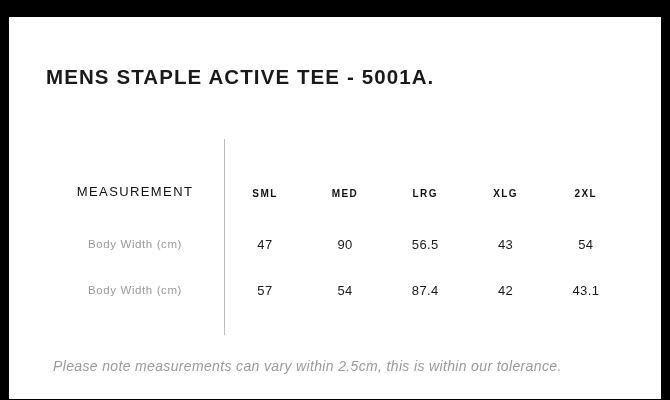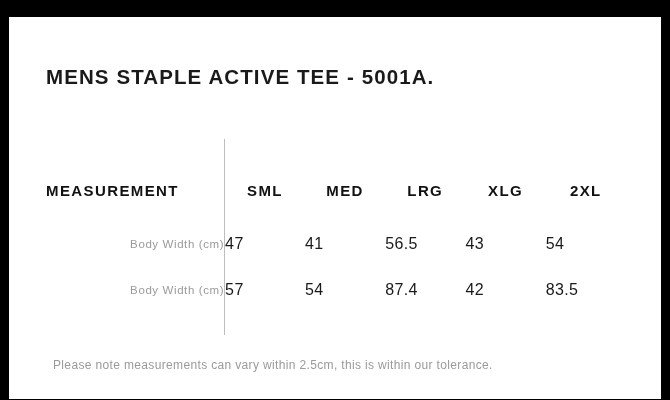--- a/index.html
+++ b/index.html
@@ -50,60 +50,61 @@
   }
   .col-measure { width: 178px; }
   .col-size { width: 80px; }
 
   .hdr-row th {
     height: 60px;
     vertical-align: bottom;
     padding-bottom: 14px;
   }
   .hdr-label {
-    text-align: left;
-    font-size: 15px;
-    font-weight: bold;
+    text-align: center;
+    font-size: 13px;
+    font-weight: normal;
     letter-spacing: 1.4px;
     color: #111111;
   }
   .hdr-size {
     text-align: center;
-    font-size: 15px;
+    font-size: 10px;
     font-weight: bold;
     letter-spacing: 1.4px;
     color: #111111;
   }
   .divider-cell {
     border-left: 1px solid #bdbdbd;
   }
   .data-row td {
     height: 46px;
     vertical-align: middle;
   }
   .row-label {
-    text-align: right;
+    text-align: center;
     font-size: 11.5px;
     letter-spacing: 0.6px;
     color: #9a9a9a;
   }
   .cell-val {
-    text-align: left;
-    font-size: 16px;
+    text-align: center;
+    font-size: 13px;
     letter-spacing: 0.4px;
     color: #1a1a1a;
   }
   .spacer-row td {
     height: 22px;
   }
   .note {
     position: absolute;
     left: 44px;
     top: 341px;
-    font-size: 12px;
+    font-size: 14px;
+    font-style: italic;
     letter-spacing: 0.35px;
     color: #9a9a9a;
     white-space: nowrap;
   }
 </style>
 </head>
 <body>
 
 <div class="page">
 
@@ -134,32 +135,32 @@
           <td></td>
           <td class="divider-cell"></td>
           <td></td>
           <td></td>
           <td></td>
           <td></td>
         </tr>
         <tr class="data-row">
           <td class="row-label">Body Width (cm)</td>
           <td class="cell-val divider-cell">47</td>
-          <td class="cell-val">41</td>
+          <td class="cell-val">90</td>
           <td class="cell-val">56.5</td>
           <td class="cell-val">43</td>
           <td class="cell-val">54</td>
         </tr>
         <tr class="data-row">
           <td class="row-label">Body Width (cm)</td>
           <td class="cell-val divider-cell">57</td>
           <td class="cell-val">54</td>
           <td class="cell-val">87.4</td>
           <td class="cell-val">42</td>
-          <td class="cell-val">83.5</td>
+          <td class="cell-val">43.1</td>
         </tr>
         <tr class="spacer-row">
           <td></td>
           <td class="divider-cell"></td>
           <td></td>
           <td></td>
           <td></td>
           <td></td>
         </tr>
       </tbody>

